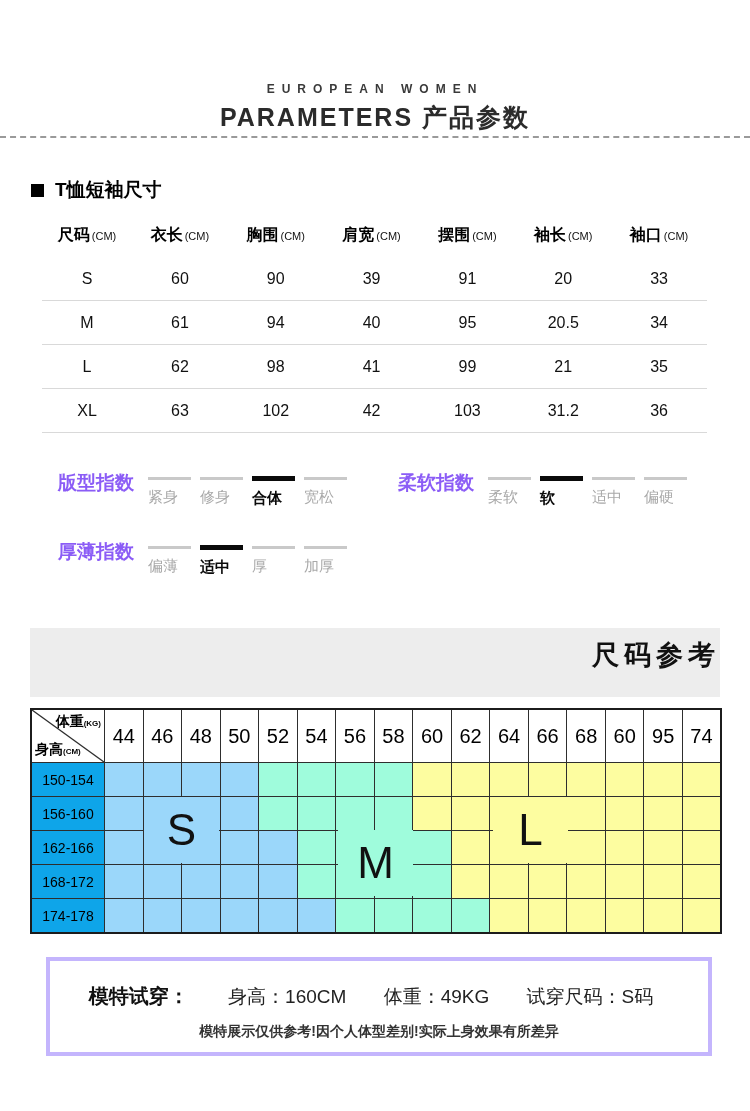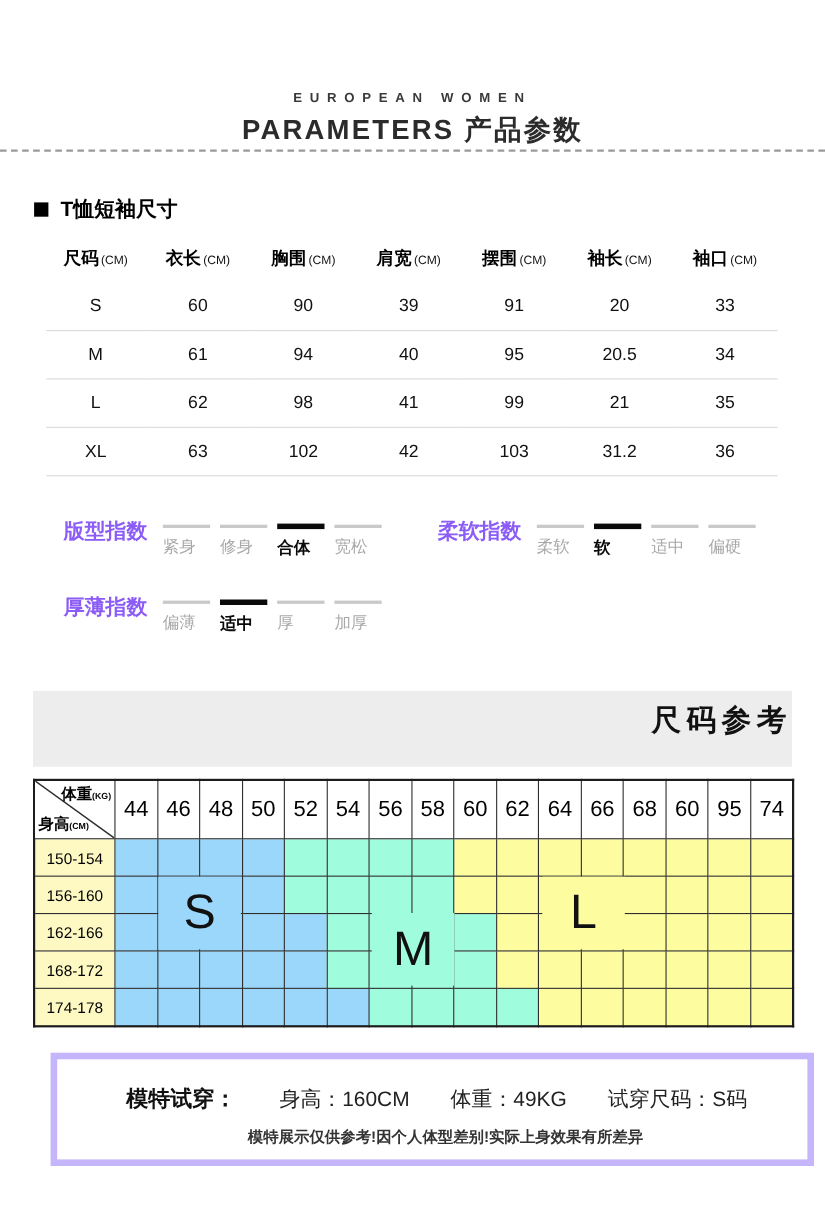--- a/index.html
+++ b/index.html
@@ -43,27 +43,27 @@
   
   .gridwrap{position:absolute;left:30px;top:708px;width:692px;}
   .grid{border-collapse:collapse;table-layout:fixed;width:692px;border:2px solid #1c1c1c;}
   .grid th,.grid td{border:1px solid #2e2e2e;padding:0;}
   .grid .corner{width:72px;height:52px;position:relative;background:#fff;}
   .diag{position:absolute;left:0;top:0;width:100%;height:100%;}
   .c-top{position:absolute;top:3px;right:3px;font-size:14px;font-weight:bold;color:#000;}
   .c-bot{position:absolute;bottom:3px;left:3px;font-size:14px;font-weight:bold;color:#000;}
   .c-unit{font-size:8px;font-weight:bold;}
   .grid .gw{height:52px;font-size:20px;font-weight:normal;color:#000;text-align:center;background:#fff;}
-  .grid .gh{height:33px;font-size:14px;font-weight:normal;color:#000;text-align:center;background:#fef9c3;}
+  .grid .gh{height:33px;font-size:14px;font-weight:normal;color:#000;text-align:center;background:#0ea5e9;}
   .grid td.zc{height:33px;}
   .zone-letter{position:absolute;display:flex;align-items:center;justify-content:center;
                font-size:44px;color:#111;line-height:1;}
 
   
-  .model{position:absolute;left:46px;top:957px;width:658px;height:91px;border:6px solid #c4b5fd;text-align:center;padding-left:24px;}
+  .model{position:absolute;left:46px;top:957px;width:658px;height:91px;border:4px solid #c4b5fd;text-align:center;}
   .m-line1{margin-top:22px;font-size:19px;color:#222;}
   .m-label{font-weight:bold;font-size:20px;color:#111;margin-right:18px;}
   .m-pair{margin:0 16px;}
   .m-line2{margin-top:13px;font-size:14px;font-weight:bold;color:#333;}
 </style>
 </head>
 <body>
 
 <div class="page">
 

